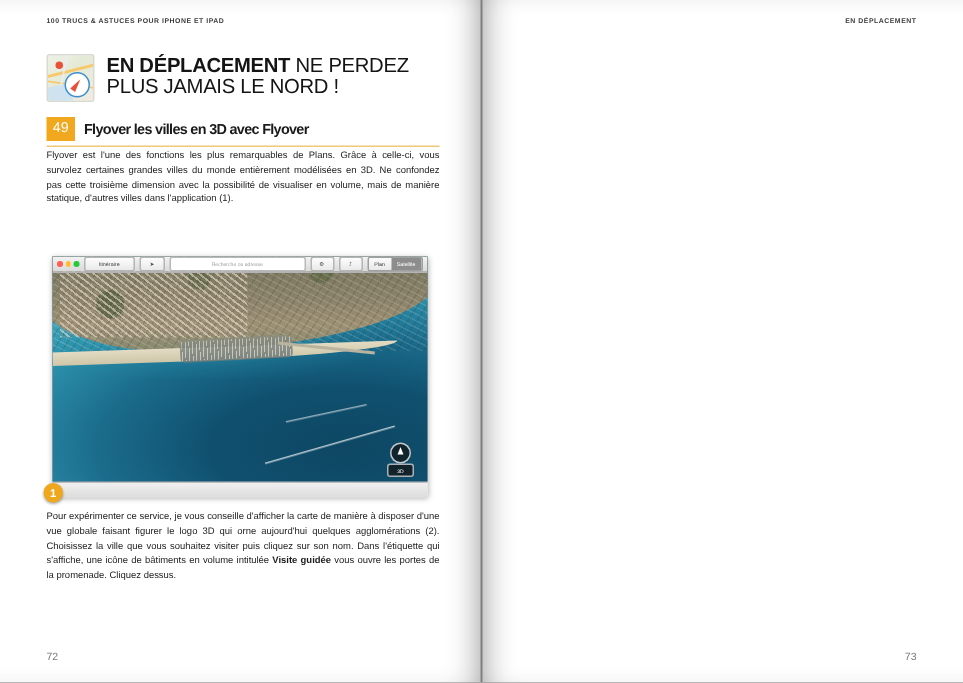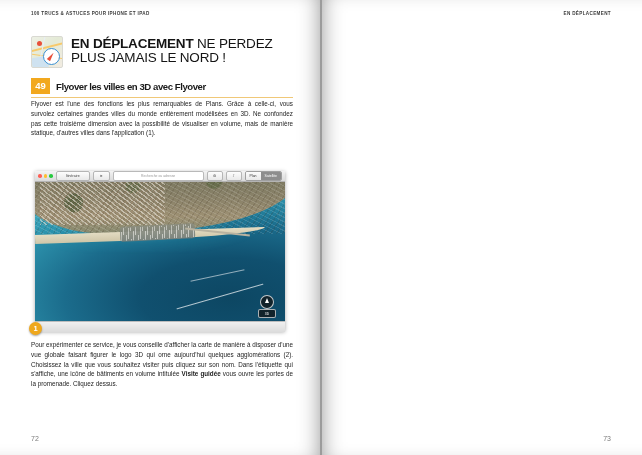--- a/index.html
+++ b/index.html
@@ -31,21 +31,21 @@
   .chap-icon .compass{position:absolute;right:2px;bottom:2px;width:15px;height:15px;border-radius:50%;background:#fff;border:1.6px solid #3a8fd0;}
   .chap-icon .compass:after{content:"";position:absolute;left:50%;top:50%;width:0;height:0;margin:-5px 0 0 -2.5px;
     border-left:2.5px solid transparent;border-right:2.5px solid transparent;border-bottom:9px solid #e8503a;transform:rotate(35deg);}
   .chap-title{font-size:13.5px;line-height:14.4px;color:#141414;letter-spacing:-.2px;padding-top:1px;}
   .chap-title b{font-weight:bold;}
   .chap-title span.reg{font-weight:normal;}
 
   
   .tip{position:absolute;left:31px;top:78px;width:262px;}
   .tip-row{display:flex;align-items:center;gap:6px;}
-  .tip-num{background:#f2a81e;color:#fff;font-weight:bold;font-size:9.5px;line-height:1;padding:3px 4px 3.5px;min-width:11px;text-align:center;}
+  .tip-num{background:#f2a81e;color:#fff;font-weight:normal;font-size:9.5px;line-height:1;padding:3px 4px 3.5px;min-width:11px;text-align:center;}
   .tip-label{font-size:9.6px;font-weight:bold;color:#1a1a1a;letter-spacing:-.45px;}
   .tip-rule{margin-top:3px;height:1px;background:#f0c878;}
 
   
   .body-txt{position:absolute;font-size:6.3px;line-height:9.8px;color:#1c1c1c;text-align:justify;}
   .body-txt b{font-weight:bold;}
   .ltxt1{left:31px;top:99px;width:262px;}
   .ltxt2{left:31px;top:340px;width:262px;}
 
   

